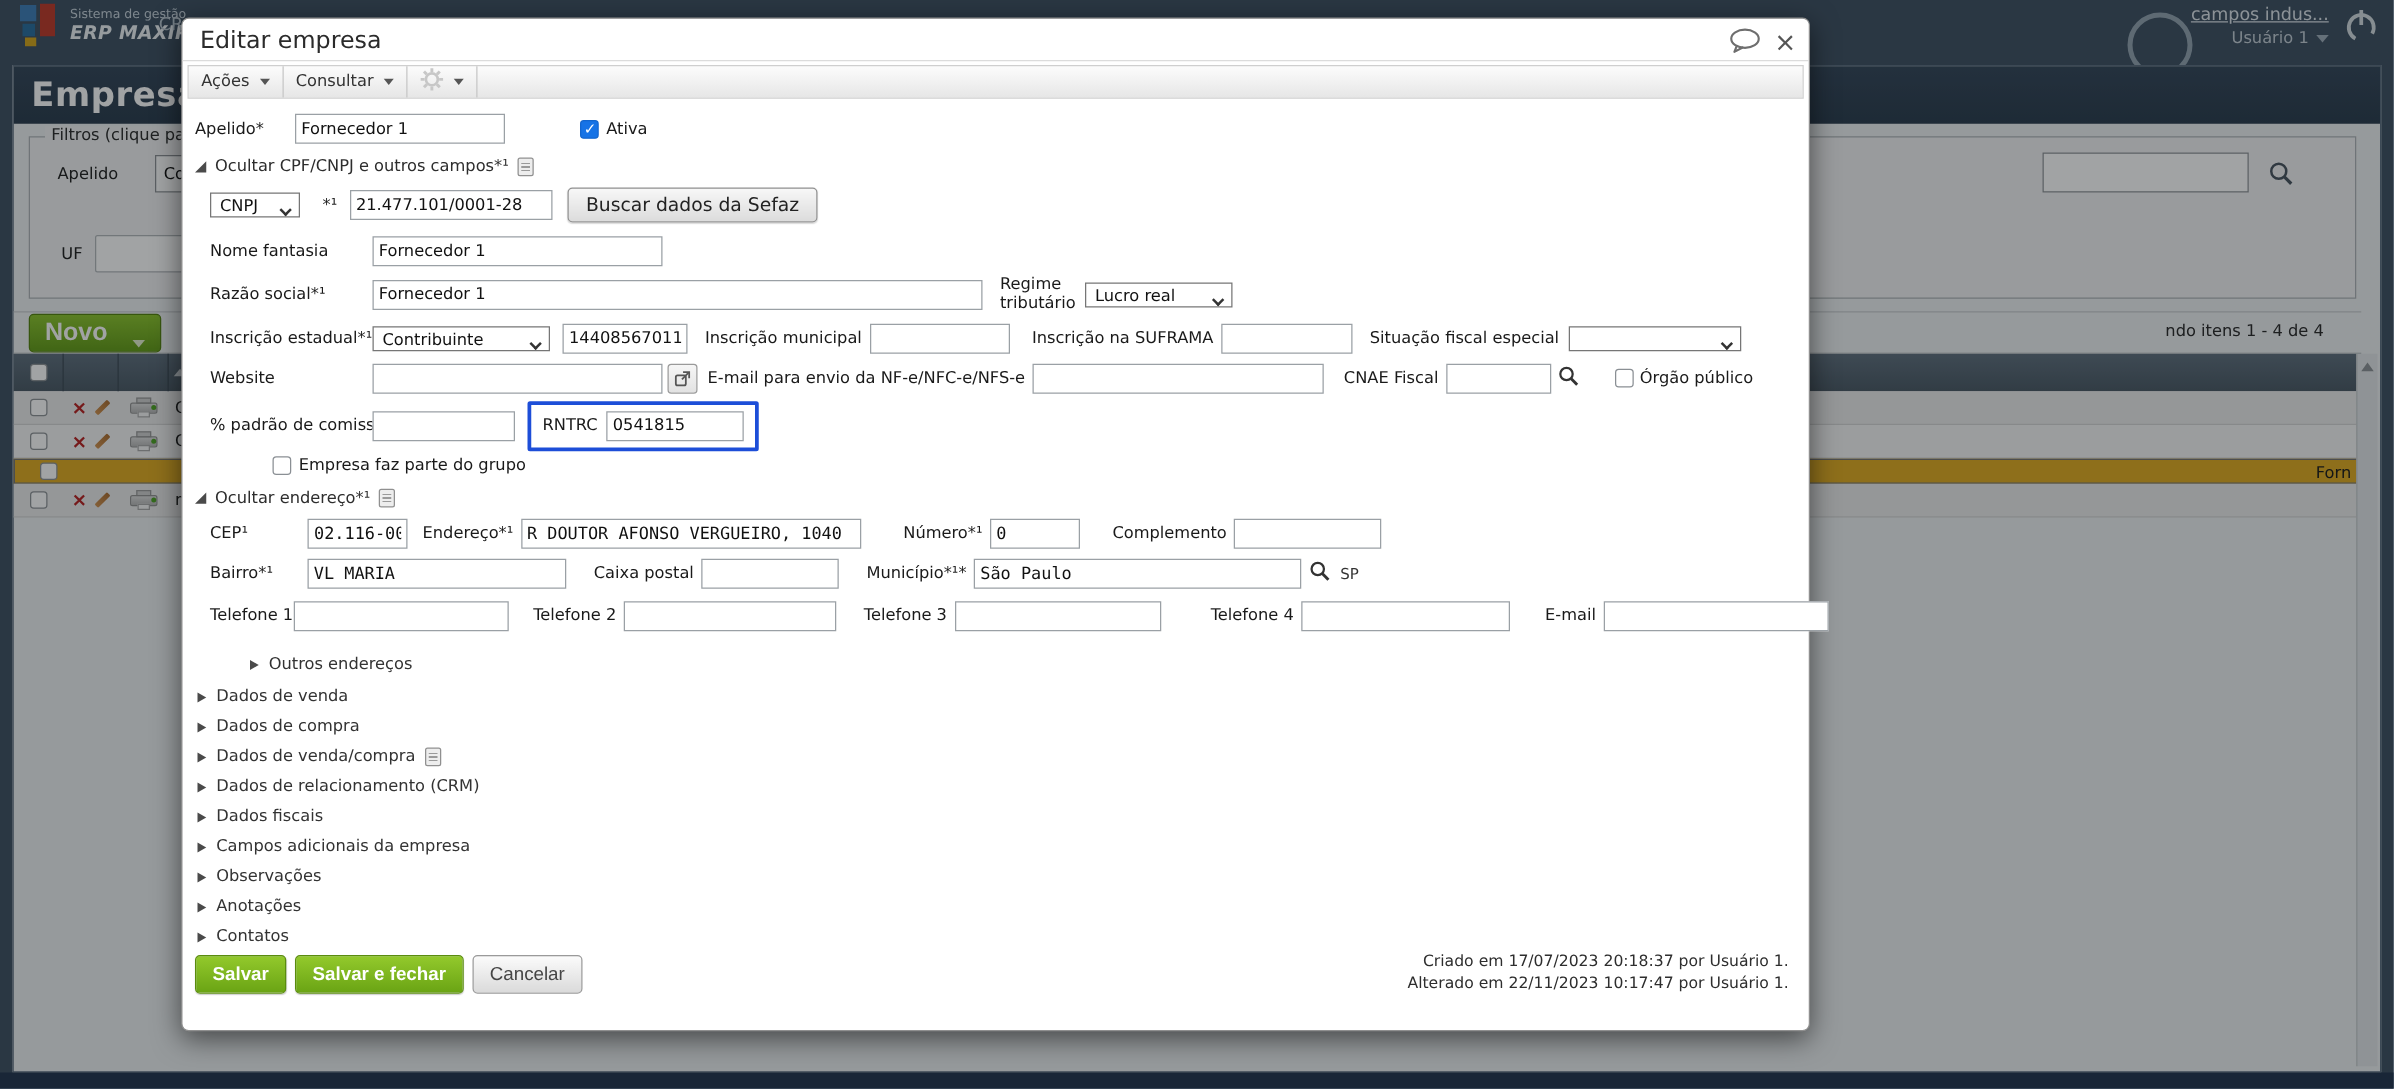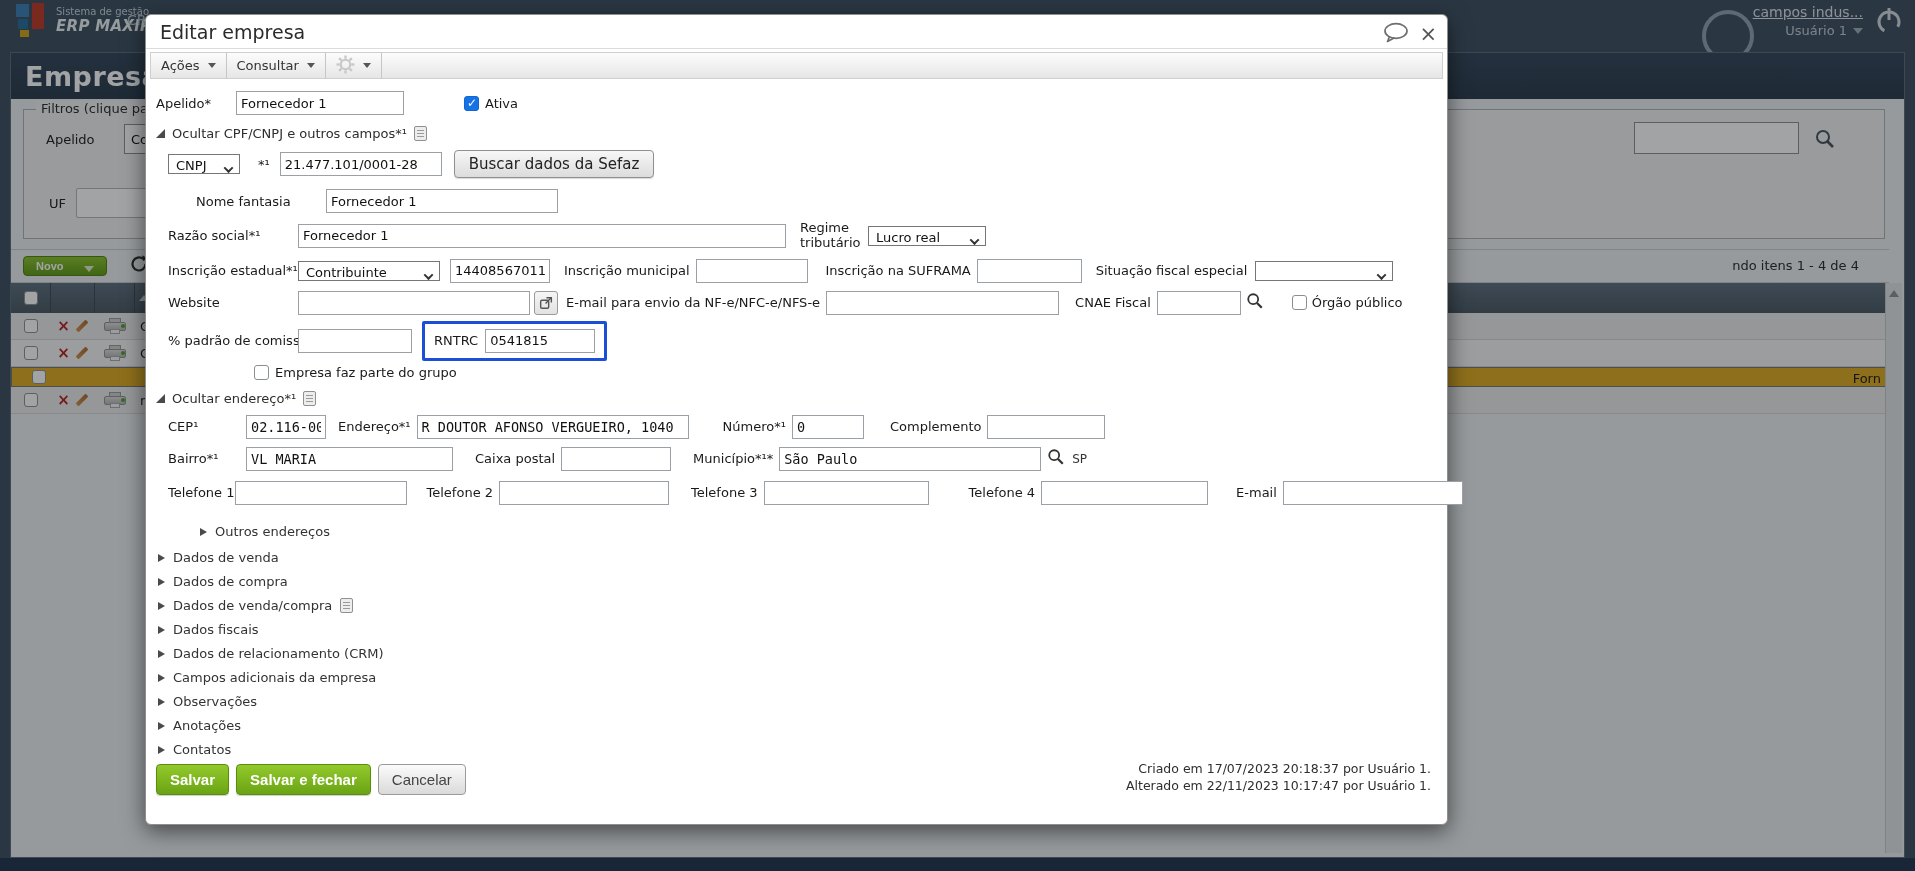--- a/index.html
+++ b/index.html
@@ -32,21 +32,21 @@
   .page-title { color:#fff; font-size:27px; font-weight:bold; margin-left:14px; letter-spacing:0.5px; }
   .filters { position:absolute; left:12px; top:56px; width:1862px; height:130px; border:1px solid #aeb4b9; background:#f2f3f4; }
   .filters-legend { position:absolute; left:12px; top:-9px; background:#f2f3f4; padding:0 5px; font-size:13px; color:#2e2e2e; }
   .f-apelido-label { position:absolute; left:22px; top:22px; font-size:13px; color:#222; }
   .f-apelido-op { position:absolute; left:100px; top:14px; width:120px; height:30px; background:#fff; border:1px solid #8e9296; font-size:13px; color:#111; display:flex; align-items:center; padding:0 6px; }
   .f-uf-label { position:absolute; left:25px; top:86px; font-size:13px; color:#222; }
   .f-uf-sel { position:absolute; left:52px; top:78px; width:88px; height:30px; background:#fff; border:1px solid #b4b8bc; border-radius:2px; display:flex; align-items:center; justify-content:flex-end; padding:0 8px; }
   .f-search { position:absolute; right:85px; top:12px; width:165px; height:32px; background:#fff; border:1px solid #8e9296; }
   .f-search-mag { position:absolute; right:48px; top:18px; }
   .list-toolbar { position:absolute; left:0; top:196px; width:1878px; height:34px; background:#eef0f2; border-top:1px solid #c9cdd0; border-bottom:1px solid #c9cdd0; display:flex; align-items:center; }
-  .btn-novo { margin-left:12px; background:linear-gradient(#8cc42e,#649c19); border:1px solid #55830f; border-radius:4px; color:#fff; font-weight:bold; font-size:11px; padding:3px 12px; display:flex; align-items:flex-end; gap:20px; }
+  .btn-novo { margin-left:12px; background:linear-gradient(#8cc42e,#649c19); border:1px solid #55830f; border-radius:4px; color:#fff; font-weight:bold; font-size:20px; padding:3px 12px; display:flex; align-items:flex-end; gap:20px; }
   .btn-novo .tri-down-sm { border-top-color:#e4efcf; }
   .refresh-btn { margin-left:16px; padding:2px 6px; }
   .items-count { position:absolute; right:30px; top:8px; font-size:13px; color:#2b2b2b; }
   .grid { position:absolute; left:0; top:230px; width:1878px; }
   .grid-header { height:30px; background:linear-gradient(#60707e,#4c5a66); display:flex; align-items:center; color:#e4e8eb; }
   .gh-cell { height:100%; display:flex; align-items:center; justify-content:center; border-right:1px solid #3e4b56; }
   .gh-cb { width:40px; } .gh-icons { width:44px; } .gh-print { width:40px; }
   .gh-name { padding-left:4px; font-size:12px; color:#d7dce0; gap:4px; }
   .sort-tri { width:0; height:0; border-left:5px solid transparent; border-right:5px solid transparent; border-bottom:6px solid #cfd5da; }
   .grid-row { height:27px; background:#ececec; border-bottom:1px solid #d6d6d6; display:flex; align-items:center; }
@@ -341,21 +341,21 @@
       <div class="sel" style="width:72px;">
         <span>CNPJ</span>
         <span class="chev"></span>
       </div>
       <span class="lbl" style="margin-left:18px;">*¹</span>
       <input class="inp" style="width: 162px; margin-left: 10px;" value="21.477.101/0001-28">
       <button class="btn-sefaz">Buscar dados da Sefaz</button>
     </div>
 
     <div class="mrow" style="margin-top:11px;">
-      <span class="lbl" style="width:130px;margin-left:28px;">Nome fantasia</span>
+      <span class="lbl" style="width:130px;">Nome fantasia</span>
       <input class="inp" style="width: 232px;" value="Fornecedor 1">
     </div>
 
     <div class="mrow" style="margin-top:8px;">
       <span class="lbl" style="width:130px;">Razão social*¹</span>
       <input class="inp" style="width: 488px;" value="Fornecedor 1">
       <span class="regime-lbl" style="margin-left:14px;">Regime tributário</span>
       <div class="sel" style="width:118px; margin-left:4px;">
         <span>Lucro real</span>
         <span class="chev"></span>
@@ -406,21 +406,21 @@
 
     <div class="mrow" style="margin-top:6px;">
       <span class="lbl" style="width:130px;">% padrão de comissão</span>
       <input class="inp" style="width: 114px;" value="">
       <div class="red-hl">
         <span class="lbl">RNTRC</span>
         <input class="inp" style="width: 110px; margin-left: 7px;" value="0541815">
       </div>
     </div>
 
-    <div class="mrow" style="margin-left:108px; margin-top:4px;">
+    <div class="mrow" style="margin-left:72px; margin-top:4px;">
       <span class="cb"></span>
       <span class="lbl" style="margin-left:6px;">Empresa faz parte do grupo</span>
     </div>
 
     <div class="sec-hdr">
       <span class="tri-exp"></span>
       <span class="sec-txt">Ocultar endereço*¹</span>
       <span class="doc-icon"></span>
     </div>
 
@@ -478,25 +478,25 @@
         <span class="tri-col"></span>
         <span class="sec-txt">Dados de compra</span>
       </div>
       <div class="citem">
         <span class="tri-col"></span>
         <span class="sec-txt">Dados de venda/compra</span>
         <span class="doc-icon"></span>
       </div>
       <div class="citem">
         <span class="tri-col"></span>
+        <span class="sec-txt">Dados de relacionamento (CRM)</span>
+      </div>
+      <div class="citem">
+        <span class="tri-col"></span>
         <span class="sec-txt">Dados fiscais</span>
-      </div>
-      <div class="citem">
-        <span class="tri-col"></span>
-        <span class="sec-txt">Dados de relacionamento (CRM)</span>
       </div>
       <div class="citem">
         <span class="tri-col"></span>
         <span class="sec-txt">Campos adicionais da empresa</span>
       </div>
       <div class="citem">
         <span class="tri-col"></span>
         <span class="sec-txt">Observações</span>
       </div>
       <div class="citem">

